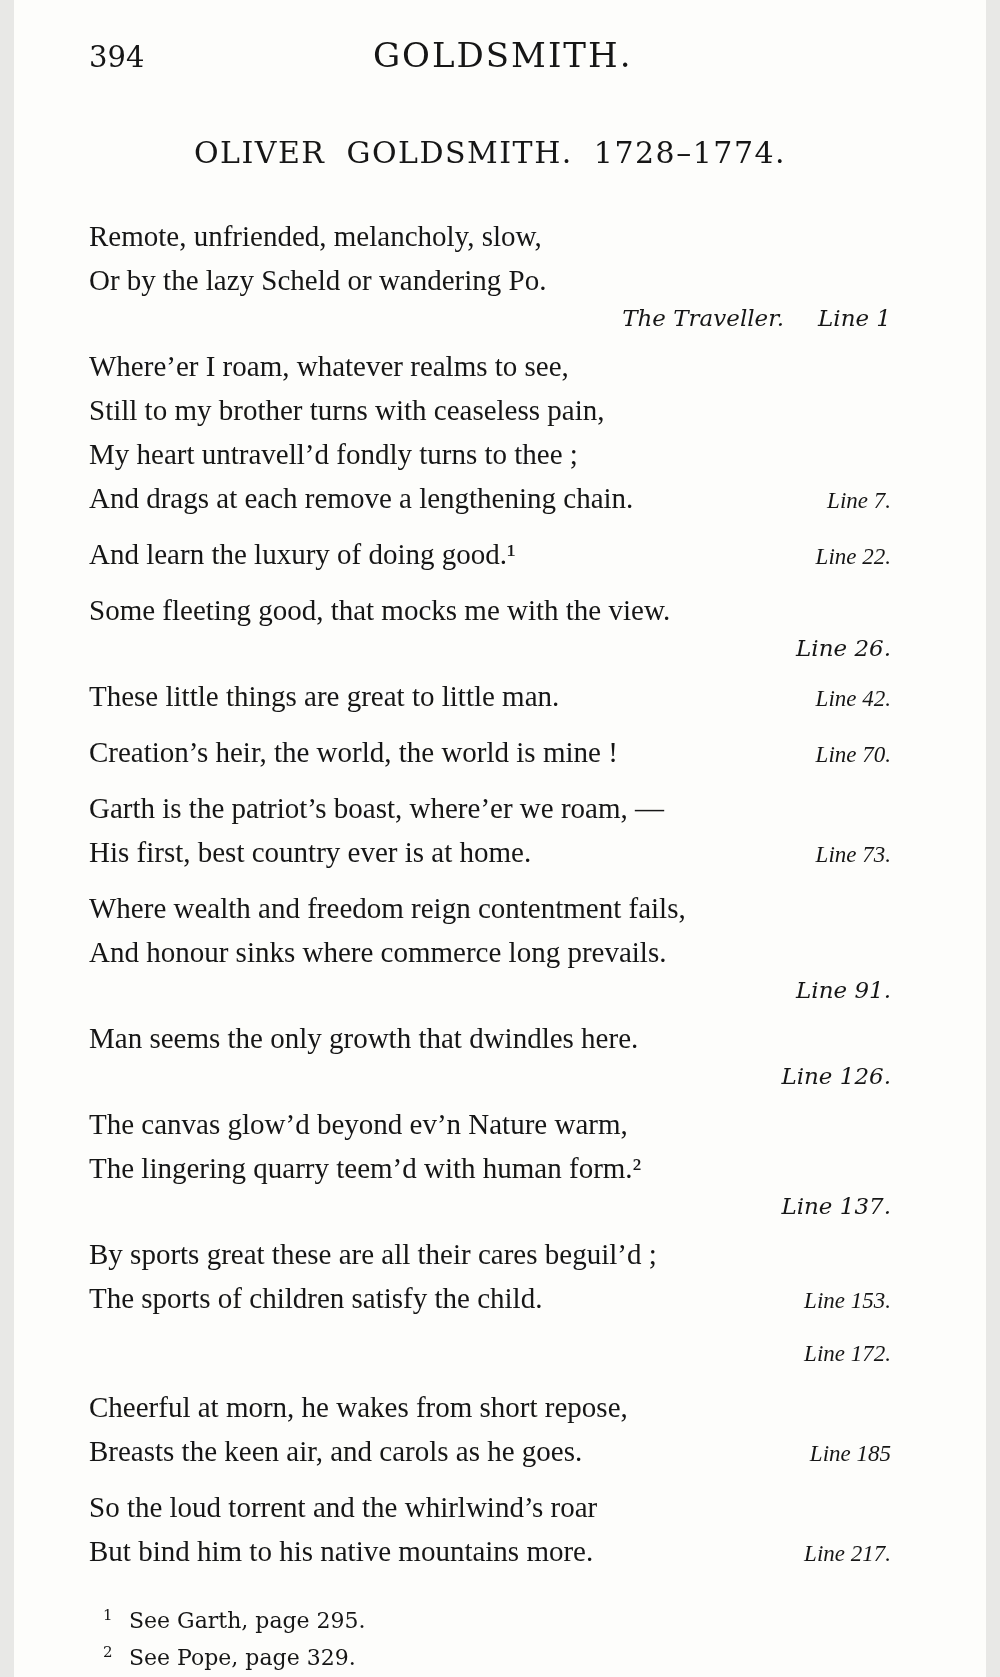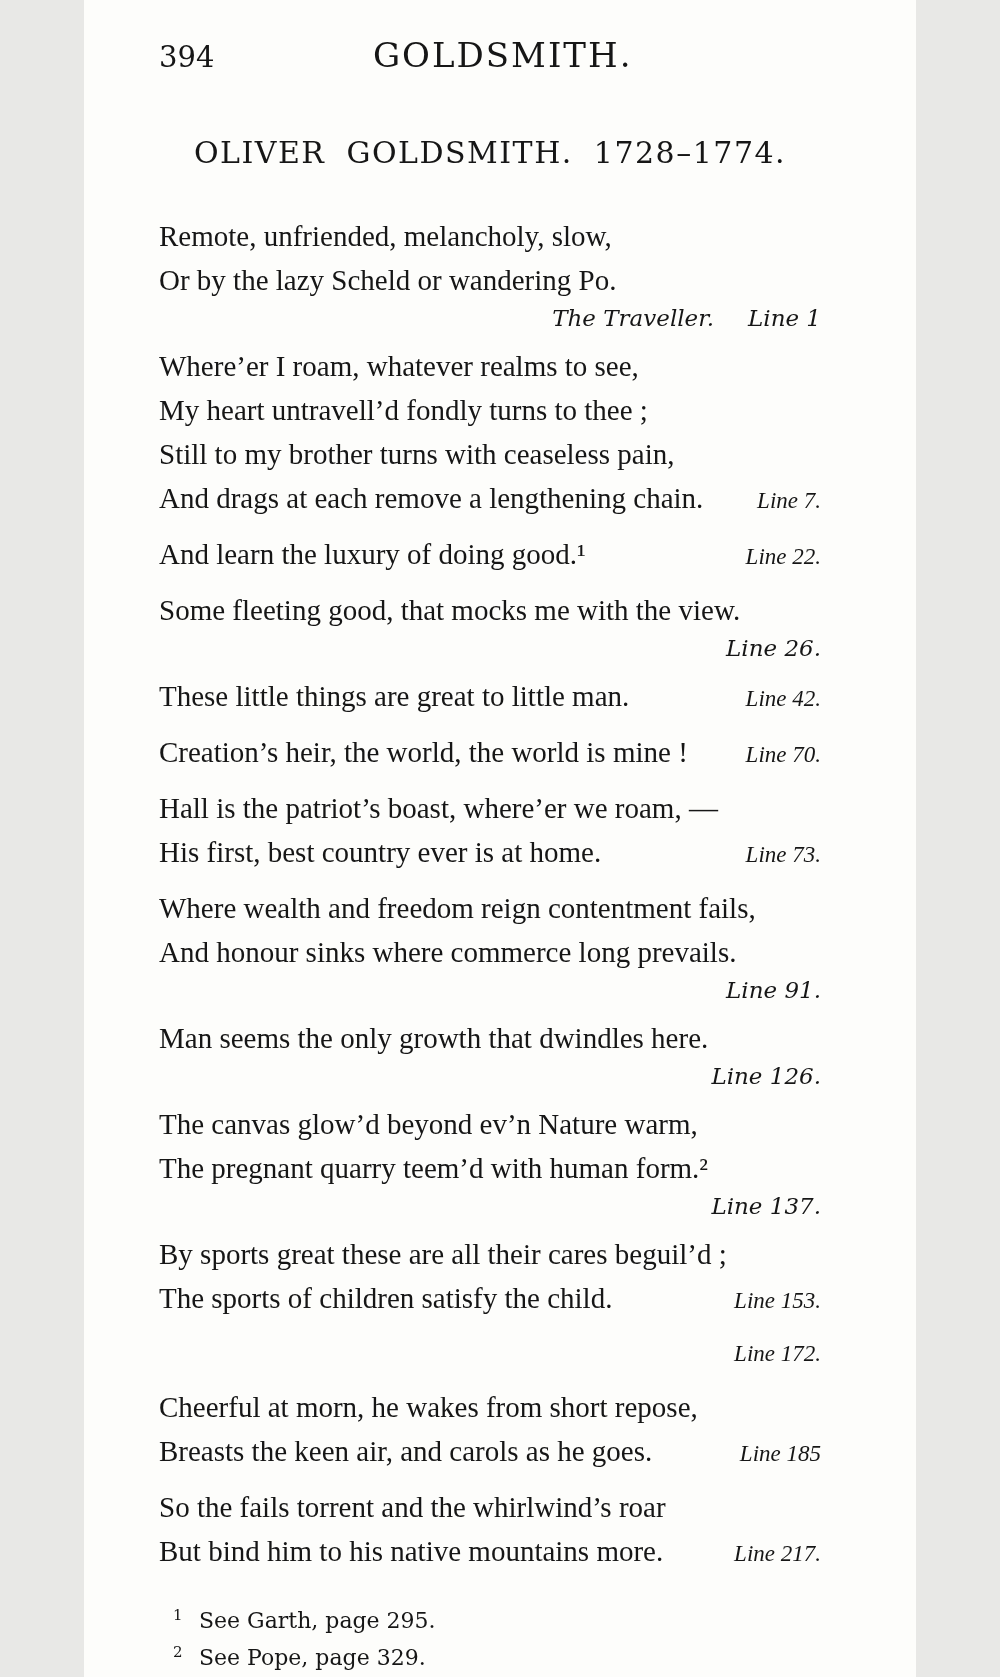--- a/index.html
+++ b/index.html
@@ -1,18 +1,18 @@
 <!DOCTYPE html>
 <html><head>
 <meta charset="utf-8">
 <style>
   html, body { margin: 0; padding: 0; background: #e8e8e6; }
   .page {
     position: relative;
-    width: 832px;
+    width: 972px;
     height: 1677px;
     box-sizing: border-box;
     margin: 0 auto;
     background: #fdfdfb;
     color: #161616;
     font-family: "DejaVu Serif", "Liberation Serif", serif;
     padding: 38px 95px 0 75px;
     overflow: hidden;
   }
   .page-header {
@@ -114,24 +114,24 @@
         <span class="source">The Traveller.</span>
         <span class="ref">Line 1</span>
       </div>
     </div>
 
     <div class="quote">
       <div class="vline">
           <span class="vtext">Where’er I roam, whatever realms to see,</span>
         </div>
       <div class="vline">
+          <span class="vtext">Still to my brother turns with ceaseless pain,</span>
+        </div>
+      <div class="vline">
           <span class="vtext">My heart untravell’d fondly turns to thee ;</span>
-        </div>
-      <div class="vline">
-          <span class="vtext">Still to my brother turns with ceaseless pain,</span>
         </div>
       <div class="vline">
         <span class="vtext">And drags at each remove a lengthening chain.</span>
         <span class="ref">Line 7.</span>
       </div>
     </div>
 
     <div class="quote">
       <div class="vline">
         <span class="vtext">And learn the luxury of doing good.¹</span>
@@ -157,21 +157,21 @@
 
     <div class="quote">
       <div class="vline">
         <span class="vtext">Creation’s heir, the world, the world is mine !</span>
         <span class="ref">Line 70.</span>
       </div>
     </div>
 
     <div class="quote">
       <div class="vline">
-          <span class="vtext">Hall is the patriot’s boast, where’er we roam, —</span>
+          <span class="vtext">Garth is the patriot’s boast, where’er we roam, —</span>
         </div>
       <div class="vline">
         <span class="vtext">His first, best country ever is at home.</span>
         <span class="ref">Line 73.</span>
       </div>
     </div>
 
     <div class="quote">
       <div class="vline">
           <span class="vtext">Where wealth and freedom reign contentment fails,</span>
@@ -191,21 +191,21 @@
       <div class="attr-line">
         <span class="ref">Line 126.</span>
       </div>
     </div>
 
     <div class="quote">
       <div class="vline">
           <span class="vtext">The canvas glow’d beyond ev’n Nature warm,</span>
         </div>
       <div class="vline">
-          <span class="vtext">The pregnant quarry teem’d with human form.²</span>
+          <span class="vtext">The lingering quarry teem’d with human form.²</span>
         </div>
       <div class="attr-line">
         <span class="ref">Line 137.</span>
       </div>
     </div>
 
     <div class="quote">
       <div class="vline">
           <span class="vtext">By sports great these are all their cares beguil’d ;</span>
         </div>
@@ -226,21 +226,21 @@
           <span class="vtext">Cheerful at morn, he wakes from short repose,</span>
         </div>
       <div class="vline">
         <span class="vtext">Breasts the keen air, and carols as he goes.</span>
         <span class="ref">Line 185</span>
       </div>
     </div>
 
     <div class="quote">
       <div class="vline">
-          <span class="vtext">So the fails torrent and the whirlwind’s roar</span>
+          <span class="vtext">So the loud torrent and the whirlwind’s roar</span>
         </div>
       <div class="vline">
         <span class="vtext">But bind him to his native mountains more.</span>
         <span class="ref">Line 217.</span>
       </div>
     </div>
 
   </div>
 
   <div class="footnotes">

